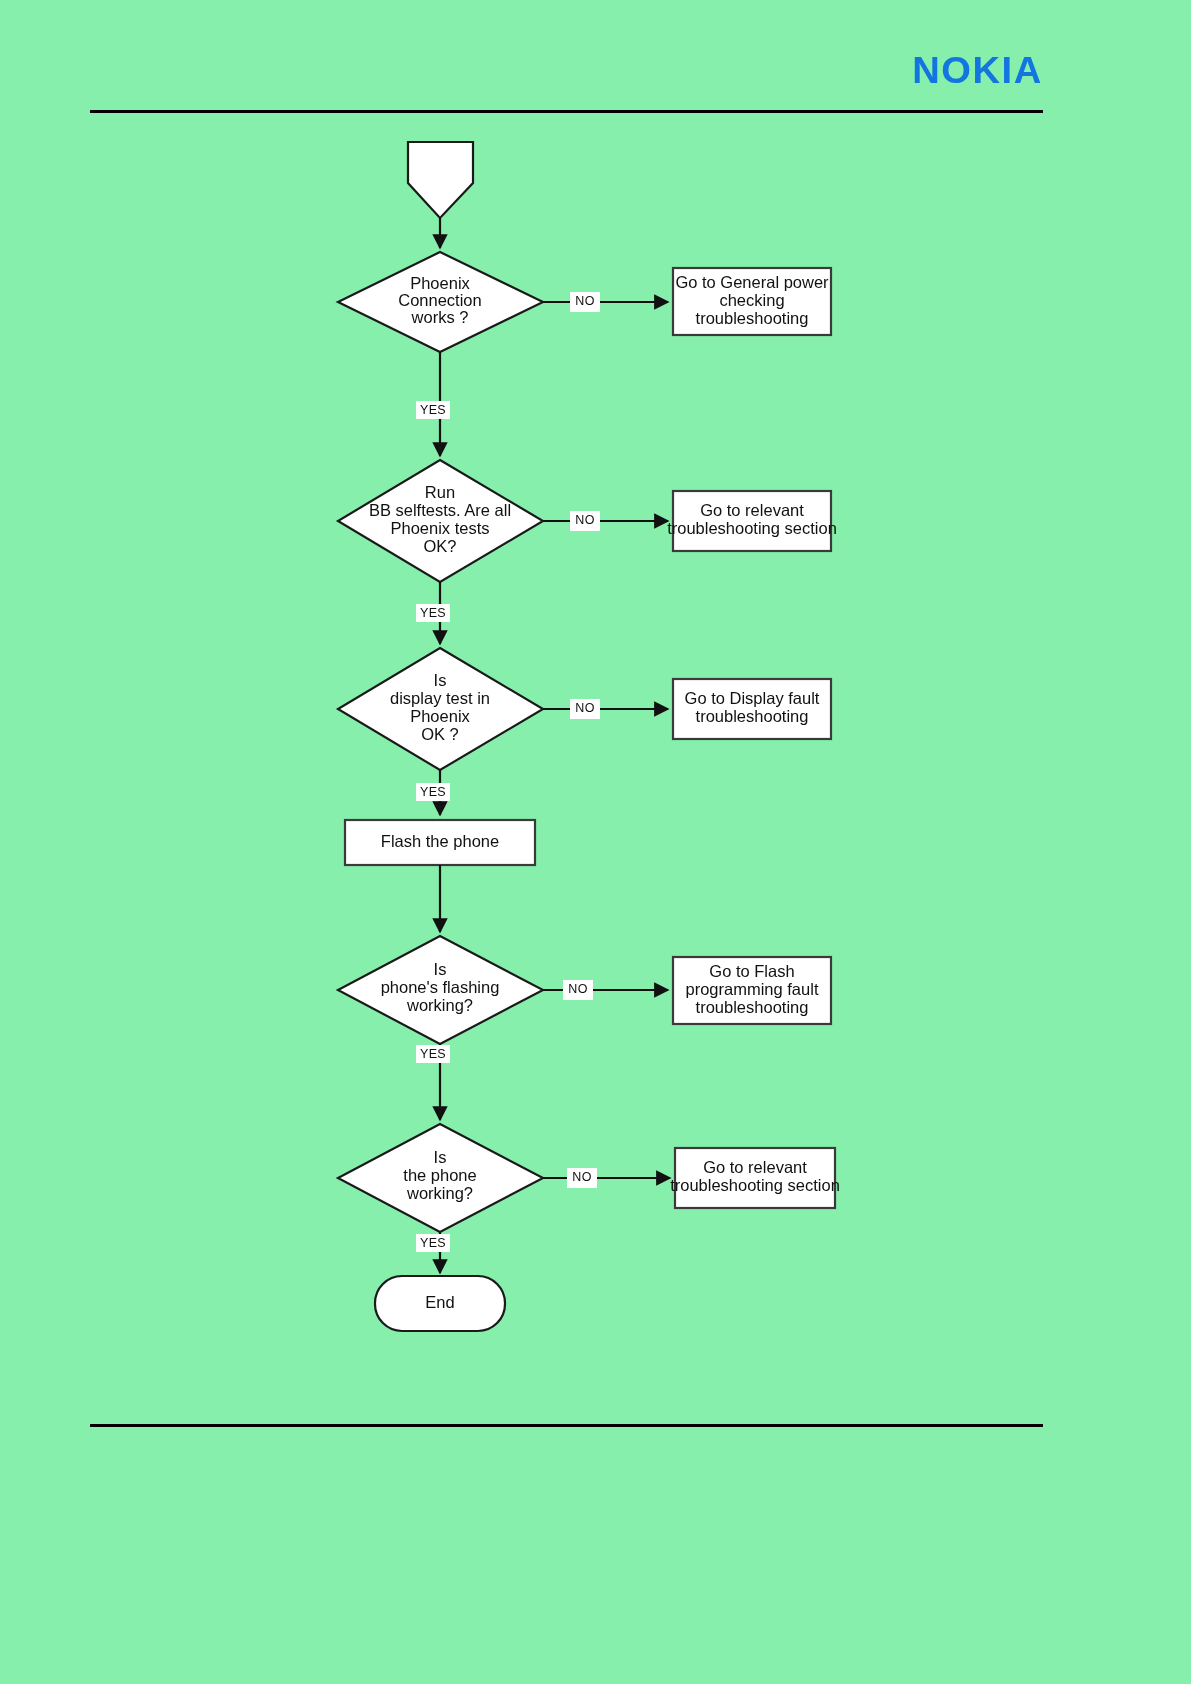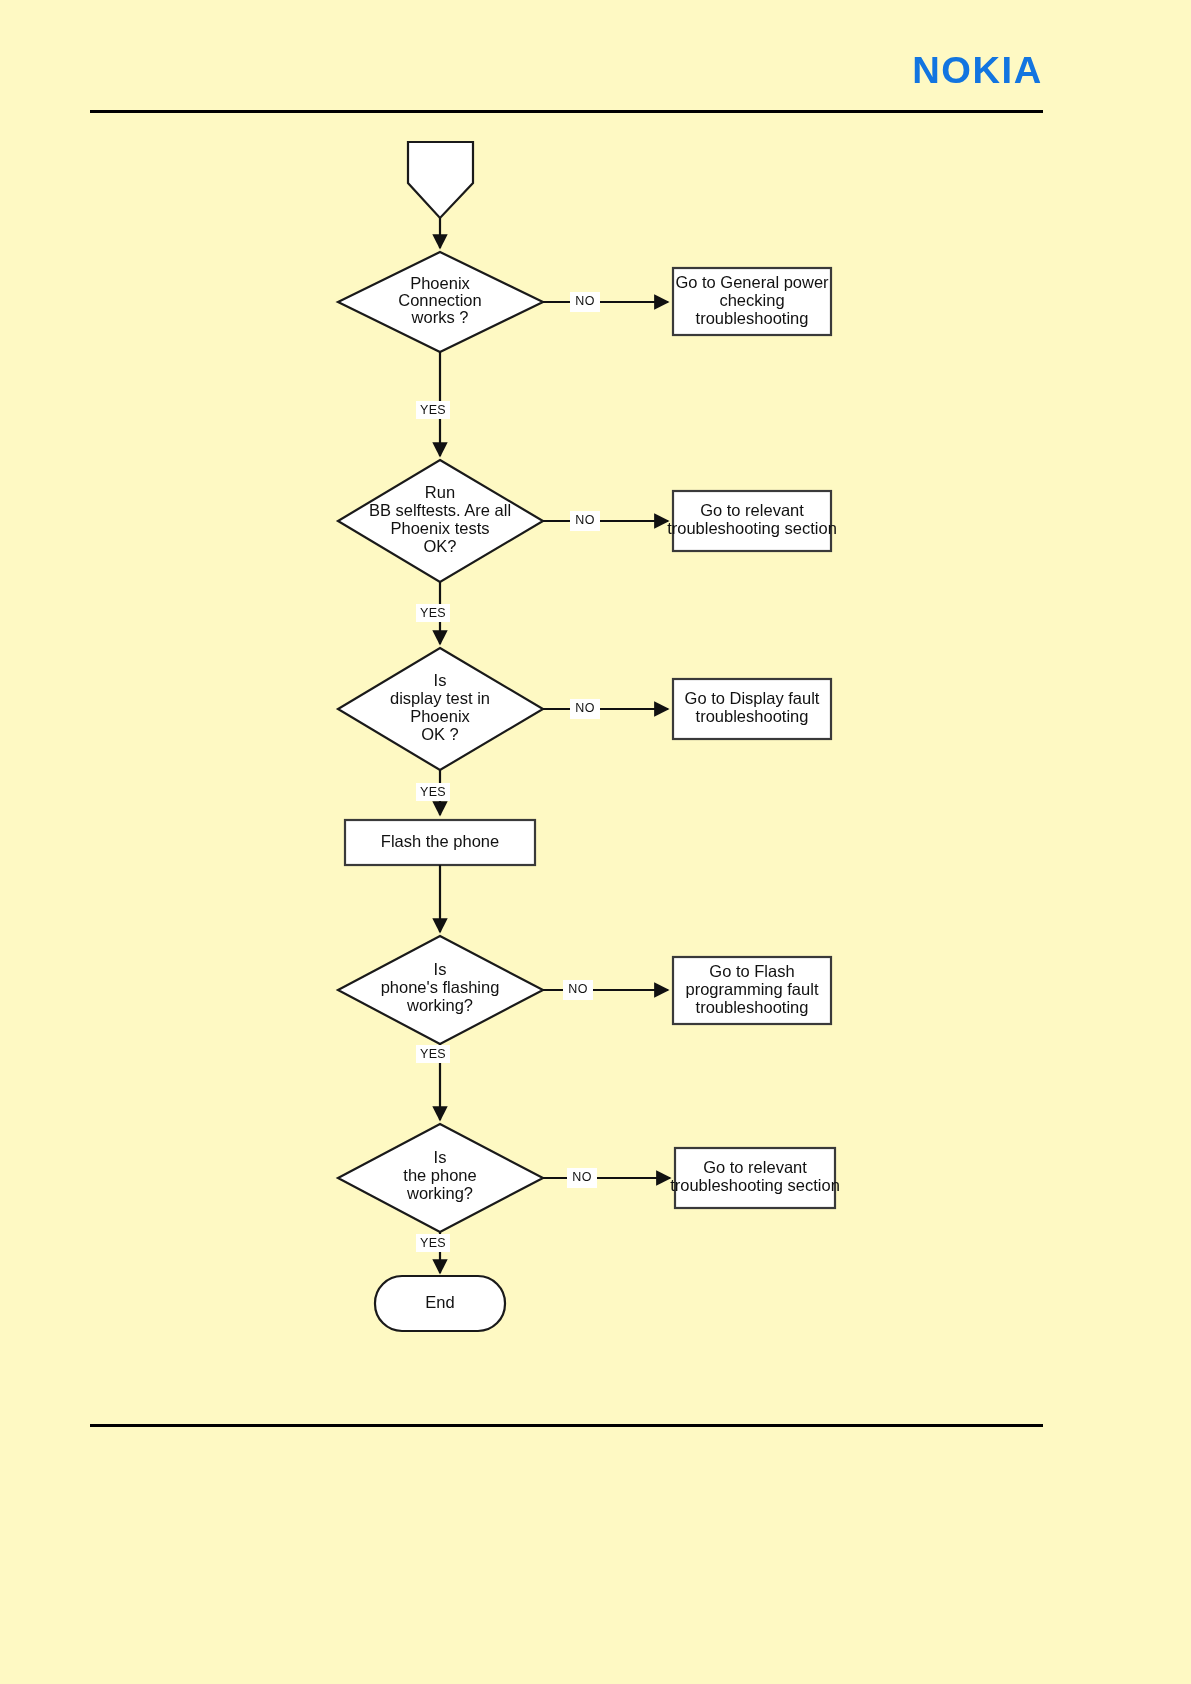--- a/index.html
+++ b/index.html
@@ -10,21 +10,21 @@
   body {
     width: 1191px;
     height: 1684px;
     position: relative;
     font-family: "Liberation Sans", sans-serif;
     overflow: hidden;
   }
   .page {
     position: absolute;
     inset: 0;
-    background: #fef9c3;
+    background: #86efac;
   }
   
   .brand-logo {
     position: absolute;
     top: 52px;
     right: 148px;
     font-family: "Liberation Sans", sans-serif;
     font-weight: bold;
     font-size: 37px;
     letter-spacing: 1.5px;

